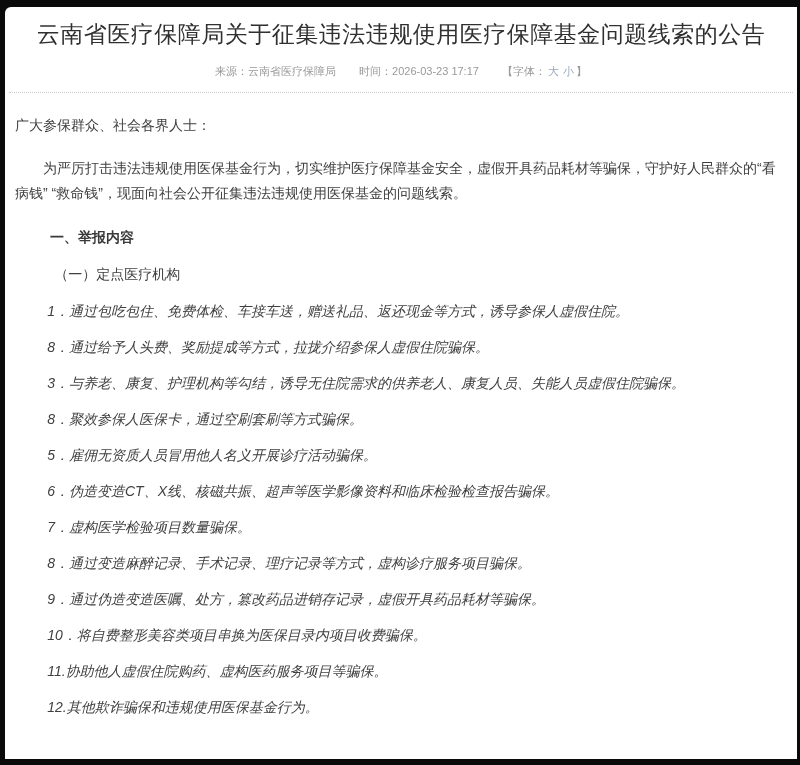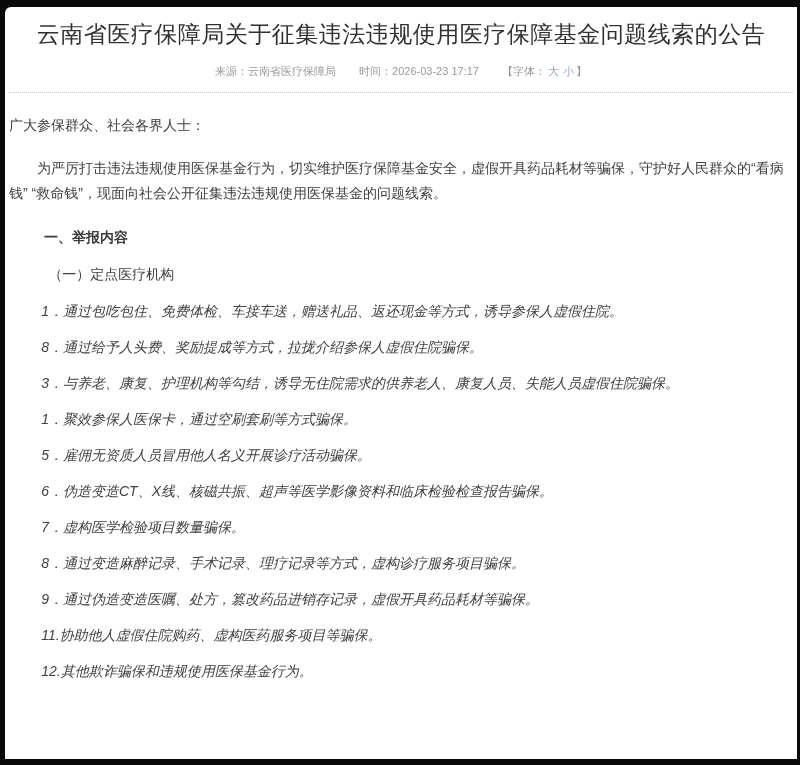--- a/index.html
+++ b/index.html
@@ -52,21 +52,21 @@
     margin: 0 2px;
     text-decoration: none;
   }
   .dotted-divider {
     margin: 13px 4px 0 4px;
     border: 0;
     border-top: 1px dotted #cccccc;
     height: 0;
   }
   .content {
-    padding: 0 4px;
+    padding: 0 10px;
     color: #404040;
     font-size: 14px;
   }
   .salutation {
     margin-top: 22px;
     line-height: 20px;
   }
   .intro-paragraph {
     margin-top: 21px;
     text-indent: 2em;
@@ -120,25 +120,26 @@
       <div class="intro-paragraph">为严厉打击违法违规使用医保基金行为，切实维护医疗保障基金安全，虚假开具药品耗材等骗保，守护好人民群众的“看病钱” “救命钱”，现面向社会公开征集违法违规使用医保基金的问题线索。</div>
 
       <div class="section-heading">一、举报内容</div>
 
       <div class="subsection-heading">（一）定点医疗机构</div>
 
       <div class="report-list">
         <div class="report-item">1．通过包吃包住、免费体检、车接车送，赠送礼品、返还现金等方式，诱导参保人虚假住院。</div>
         <div class="report-item">8．通过给予人头费、奖励提成等方式，拉拢介绍参保人虚假住院骗保。</div>
         <div class="report-item">3．与养老、康复、护理机构等勾结，诱导无住院需求的供养老人、康复人员、失能人员虚假住院骗保。</div>
-        <div class="report-item">1．聚效参保人医保卡，通过空刷套刷等方式骗保。</div>
+        <div class="report-item">8．聚效参保人医保卡，通过空刷套刷等方式骗保。</div>
         <div class="report-item">5．雇佣无资质人员冒用他人名义开展诊疗活动骗保。</div>
         <div class="report-item">6．伪造变造CT、X线、核磁共振、超声等医学影像资料和临床检验检查报告骗保。</div>
         <div class="report-item">7．虚构医学检验项目数量骗保。</div>
         <div class="report-item">8．通过变造麻醉记录、手术记录、理疗记录等方式，虚构诊疗服务项目骗保。</div>
         <div class="report-item">9．通过伪造变造医嘱、处方，篡改药品进销存记录，虚假开具药品耗材等骗保。</div>
+        <div class="report-item">10．将自费整形美容类项目串换为医保目录内项目收费骗保。</div>
         <div class="report-item">11.协助他人虚假住院购药、虚构医药服务项目等骗保。</div>
         <div class="report-item">12.其他欺诈骗保和违规使用医保基金行为。</div>
       </div>
 
     </div>
   </div>
 </div>
 
 </body></html>

